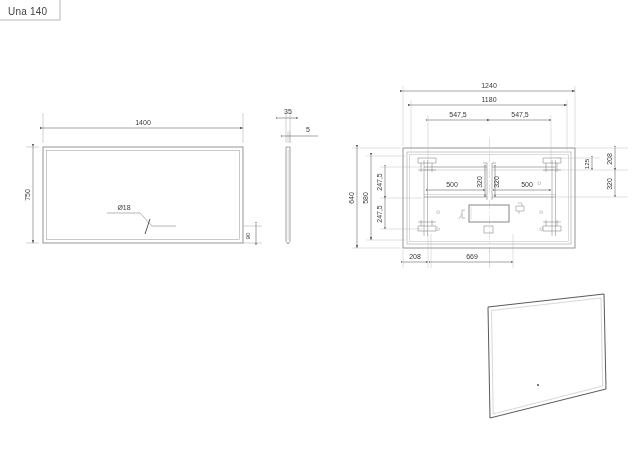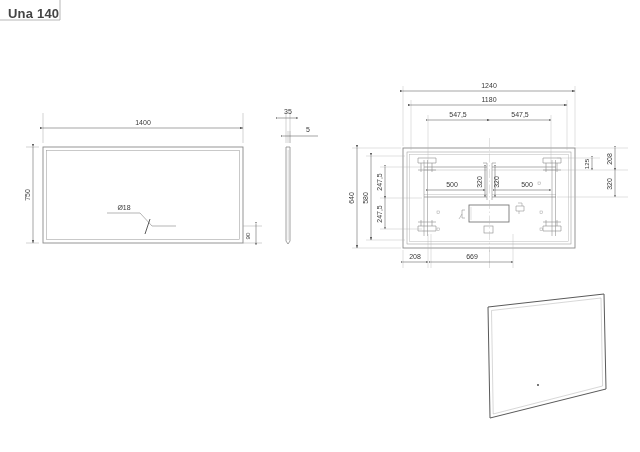--- a/index.html
+++ b/index.html
@@ -3,22 +3,22 @@
 <meta charset="utf-8">
 <style>
   html,body{margin:0;padding:0;}
   body{
     width:640px;height:452px;background:#ffffff;overflow:hidden;
     font-family:"Liberation Sans", sans-serif;
     color:#333;
   }
   #sheet{position:relative;width:640px;height:452px;}
   .title{
-    position:absolute;left:8px;top:6px;font-size:13px;color:#444;
-    letter-spacing:.2px;white-space:nowrap;font-weight:bold;
+    position:absolute;left:8px;top:6px;font-size:10px;color:#444;
+    letter-spacing:.2px;white-space:nowrap;
   }
   svg{position:absolute;left:0;top:0;width:640px;height:452px;}
   .dimtxt{
     font-family:"Liberation Sans", sans-serif;
     font-size:7px;fill:#3a3a3a;
   }
   .dimtxt.sm{font-size:6.2px;}
 </style>
 </head>
 <body>

